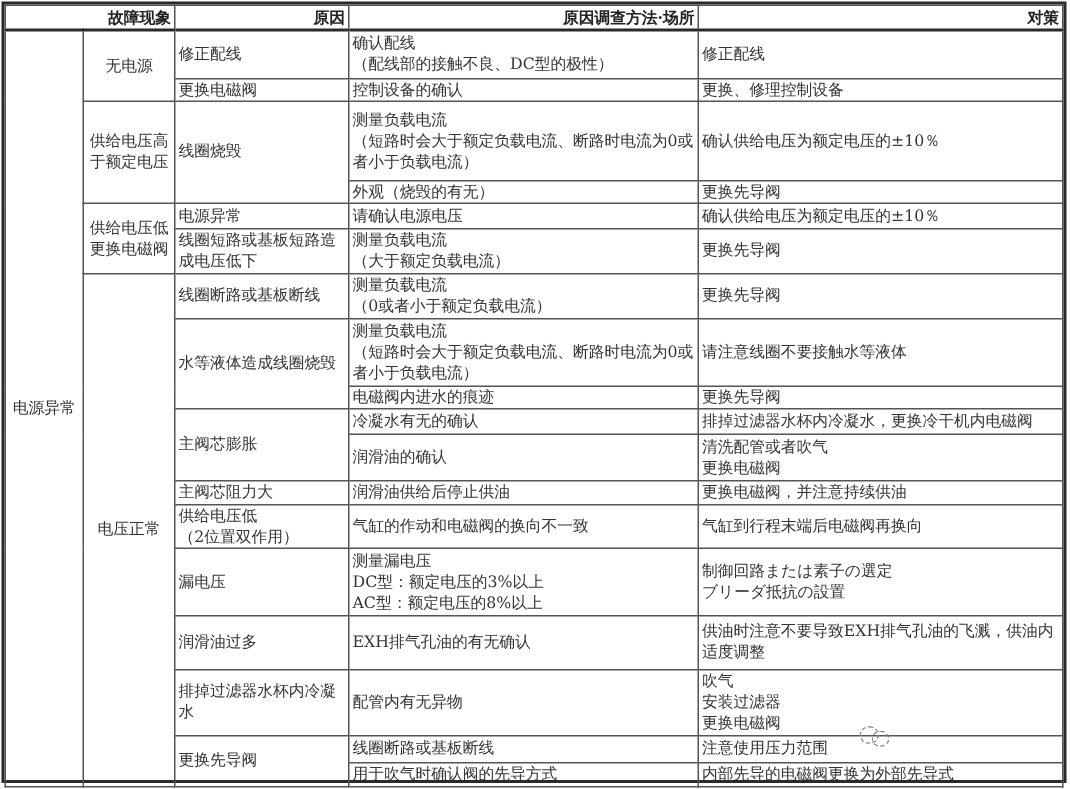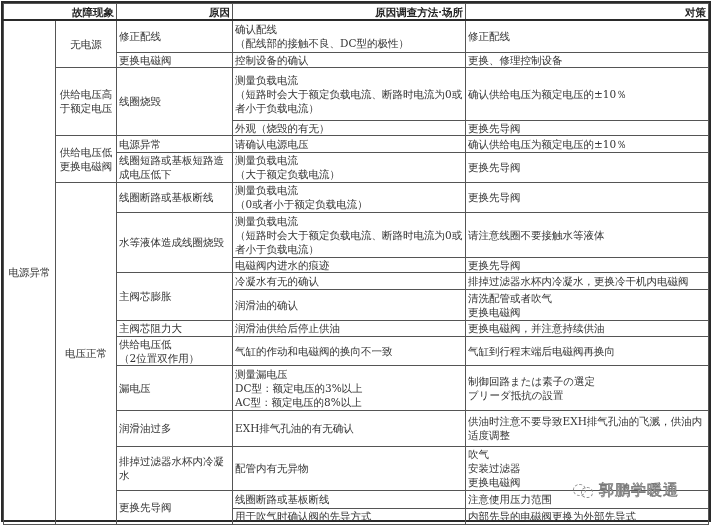--- a/index.html
+++ b/index.html
@@ -171,14 +171,13 @@
     <tr style="height:16px">
       <td>用于吹气时确认阀的先导方式</td>
       <td>内部先导的电磁阀更换为外部先导式</td>
     </tr>
   </tbody>
 </table>
 </div>
 
 <div class="watermark">
   <span class="wm-icon"></span>
-  <span>郭鹏学暖通</span>
 </div>
 
 </body></html>

